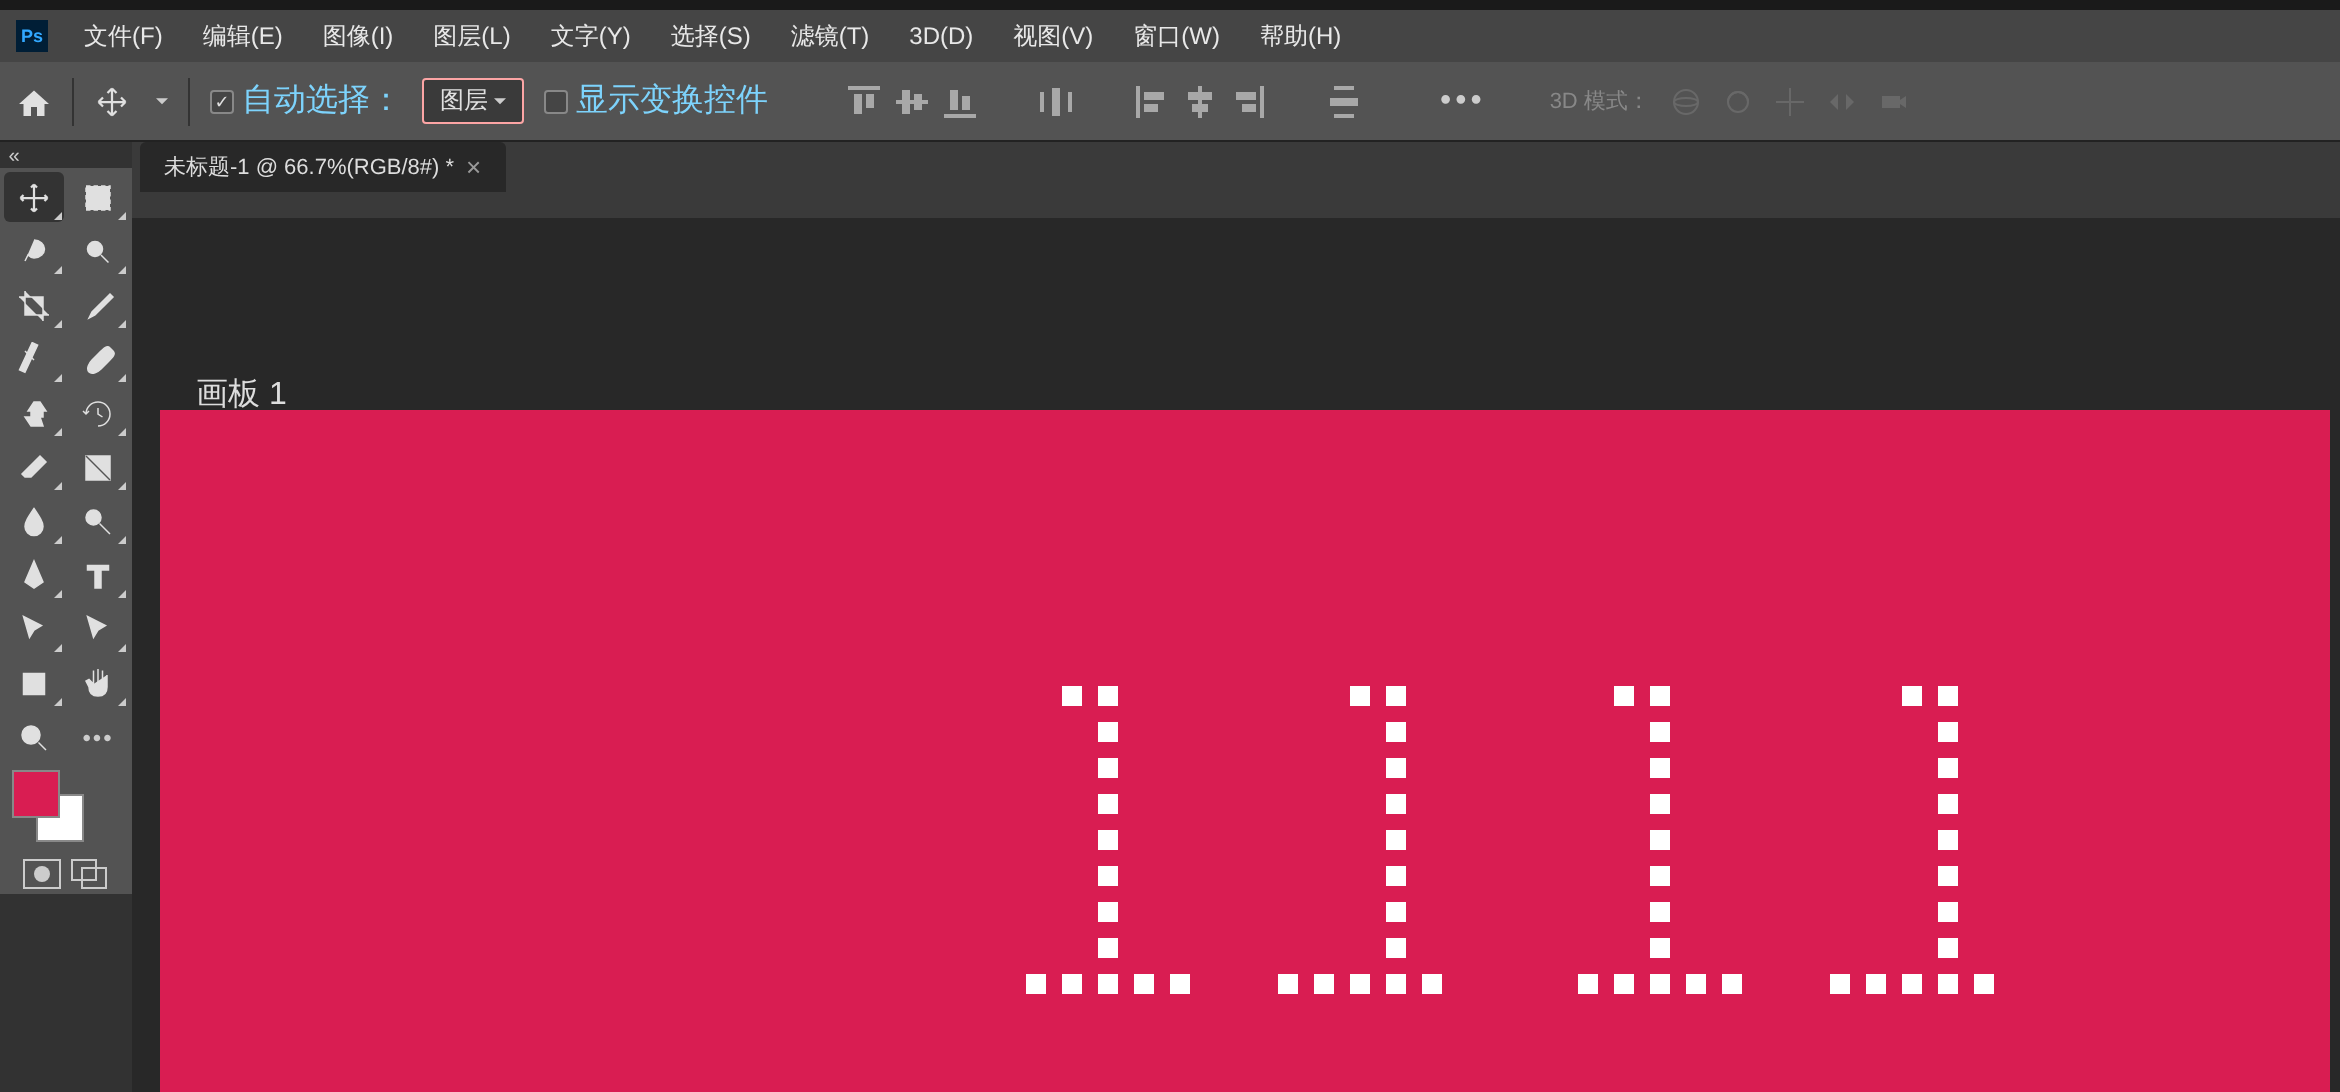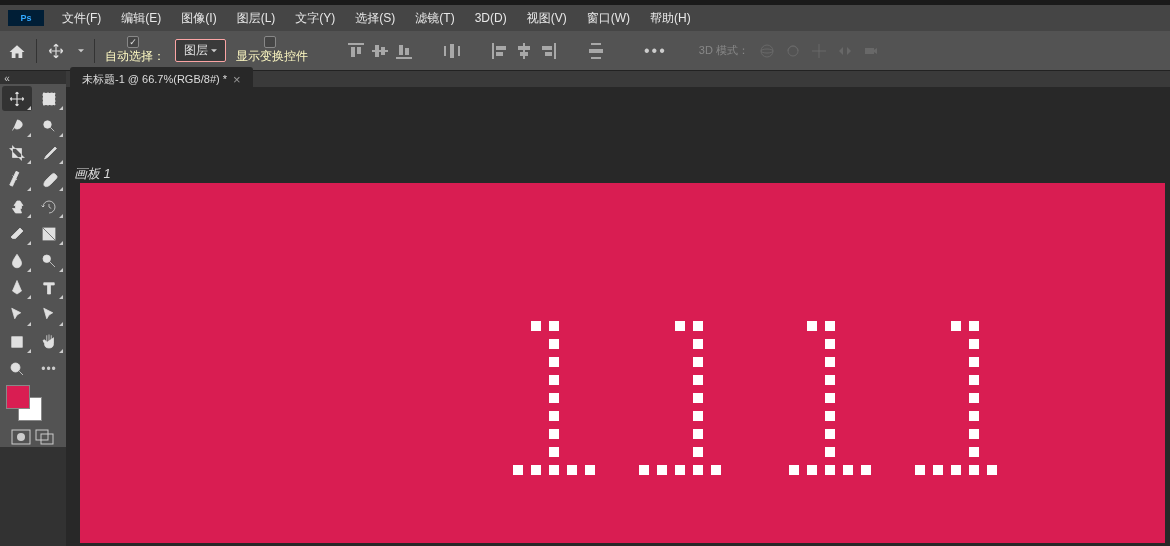--- a/index.html
+++ b/index.html
@@ -18,21 +18,21 @@
     }
     .menu-bar {
       height: 26px;
       background: #454545;
       display: flex;
       align-items: center;
       padding: 0 8px;
       gap: 4px;
     }
     .ps-logo {
-      width: 36px;
+      width: 16px;
       height: 16px;
       background: #001e36;
       display: flex;
       align-items: center;
       justify-content: center;
       font-size: 9px;
       font-weight: bold;
       color: #31a8ff;
       margin-right: 6px;
     }
@@ -81,25 +81,24 @@
       justify-content: center;
       background: #454545;
       margin-right: 4px;
     }
     .checkbox.checked::after {
       content: "✓";
       font-size: 9px;
       color: #e0e0e0;
     }
     .option-label {
-      font-size: 12px;
-      color: #fef9c3;
+      font-size: 16px;
+      color: #7dd3fc;
       display: flex;
       align-items: center;
-      flex-direction: column;
     }
     .dropdown-btn {
       background: #3a3a3a;
       border: 1px solid #fca5a5;
       padding: 2px 8px;
       color: #e0e0e0;
       font-size: 12px;
       display: flex;
       align-items: center;
       border-radius: 2px;
@@ -214,24 +213,24 @@
       width: 20px;
       height: 16px;
     }
     .canvas-area {
       flex: 1;
       background: #282828;
       display: flex;
       flex-direction: column;
     }
     .doc-tabs {
-      height: 16px;
+      height: 38px;
       background: #3a3a3a;
       display: flex;
-      align-items: center;
+      align-items: flex-start;
       padding-left: 4px;
     }
     .doc-tab {
       background: #282828;
       padding: 5px 12px;
       font-size: 11px;
       color: #ddd;
       display: flex;
       align-items: center;
       gap: 6px;
@@ -244,24 +243,23 @@
     }
     .canvas-body {
       flex: 1;
       background: #282828;
       overflow: hidden;
       position: relative;
     }
     .artboard-label {
       position: absolute;
       top: 78px;
-      left: 8px;
-      font-size: 13px;
+      left: 32px;
+      font-size: 16px;
       color: #ddd;
-      font-style: italic;
     }
     .artboard {
       position: absolute;
       top: 96px;
       left: 14px;
       width: 1085px;
       height: 360px;
       background: #d91d52;
     }
     .dot-text {

